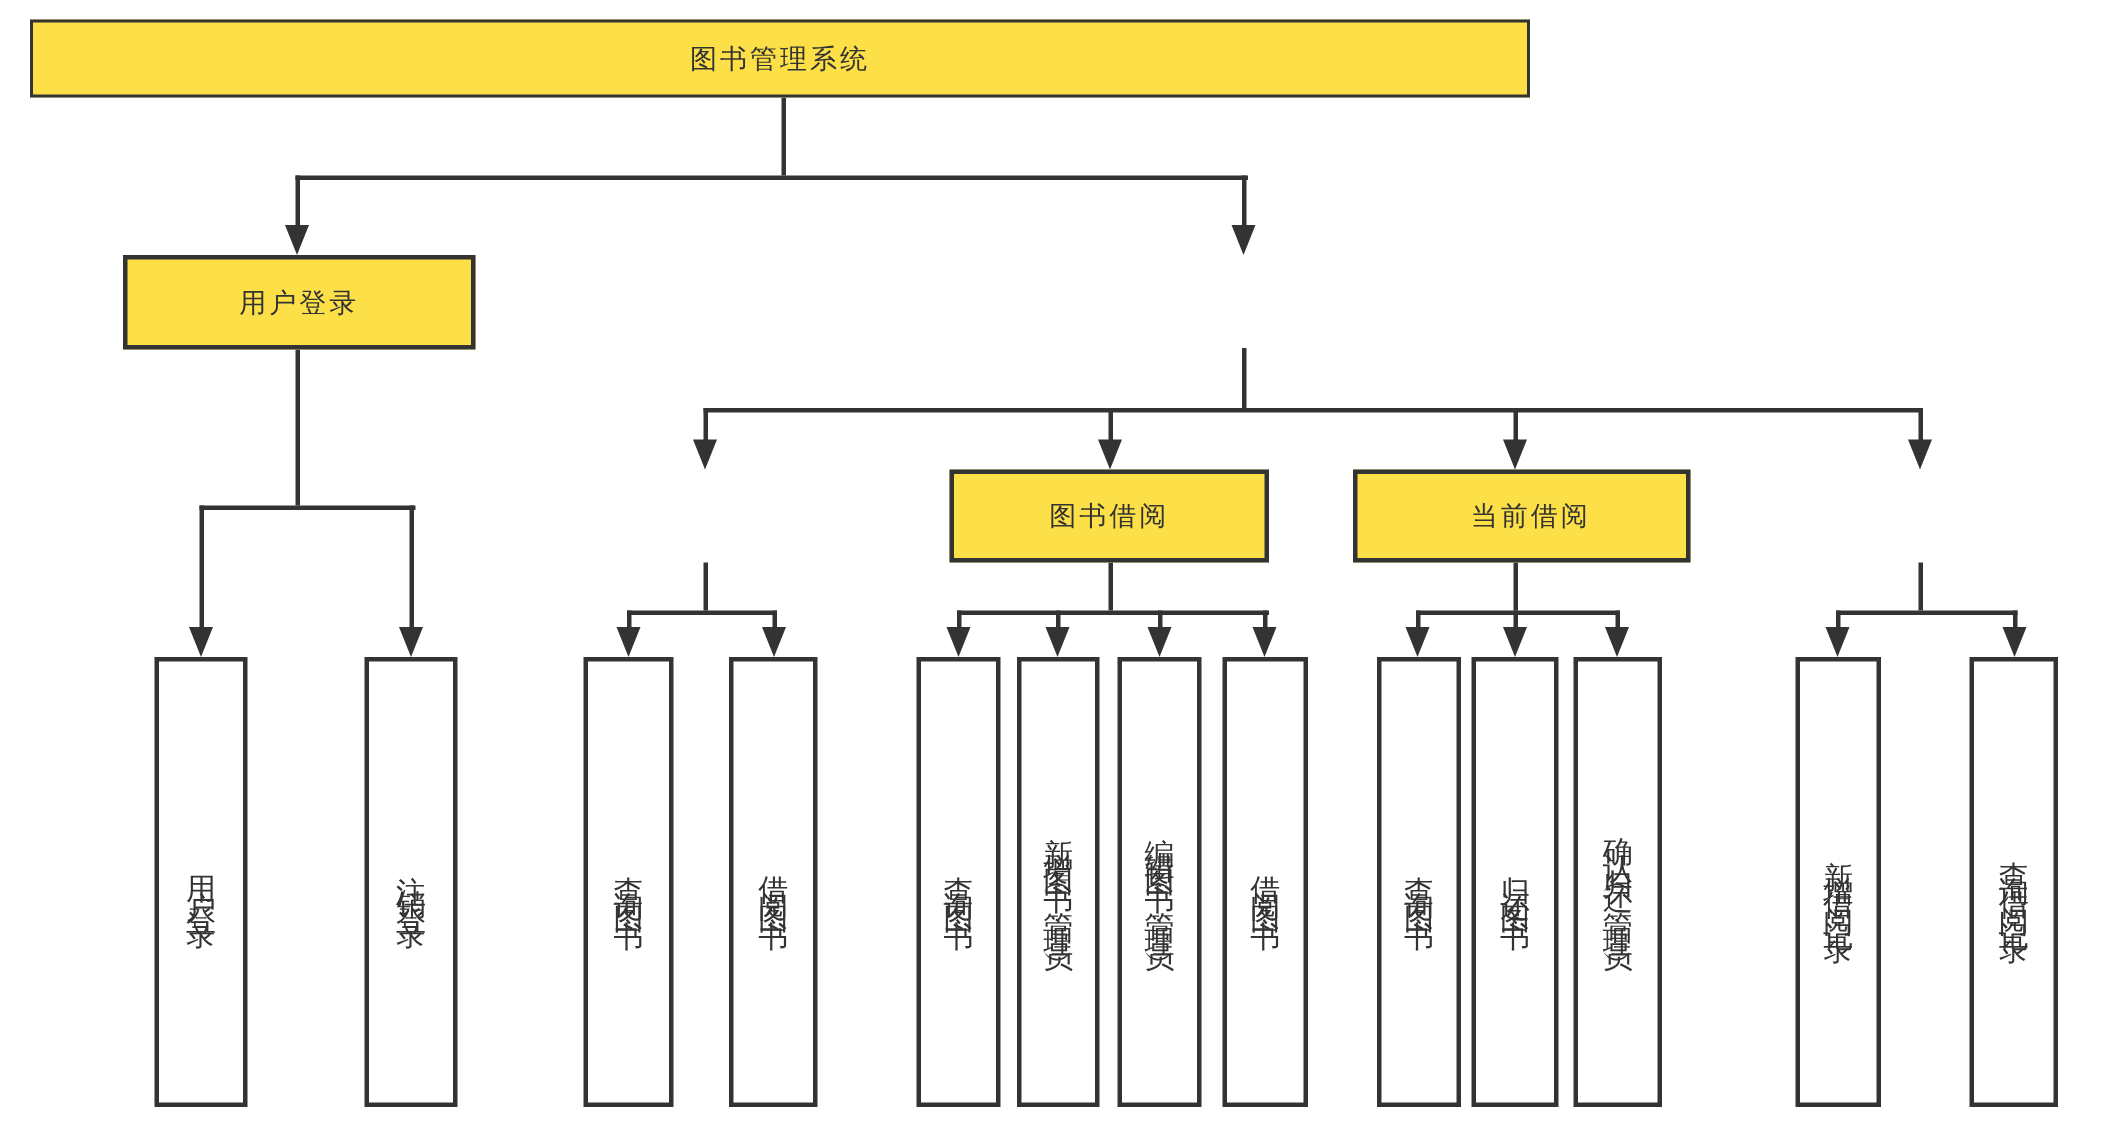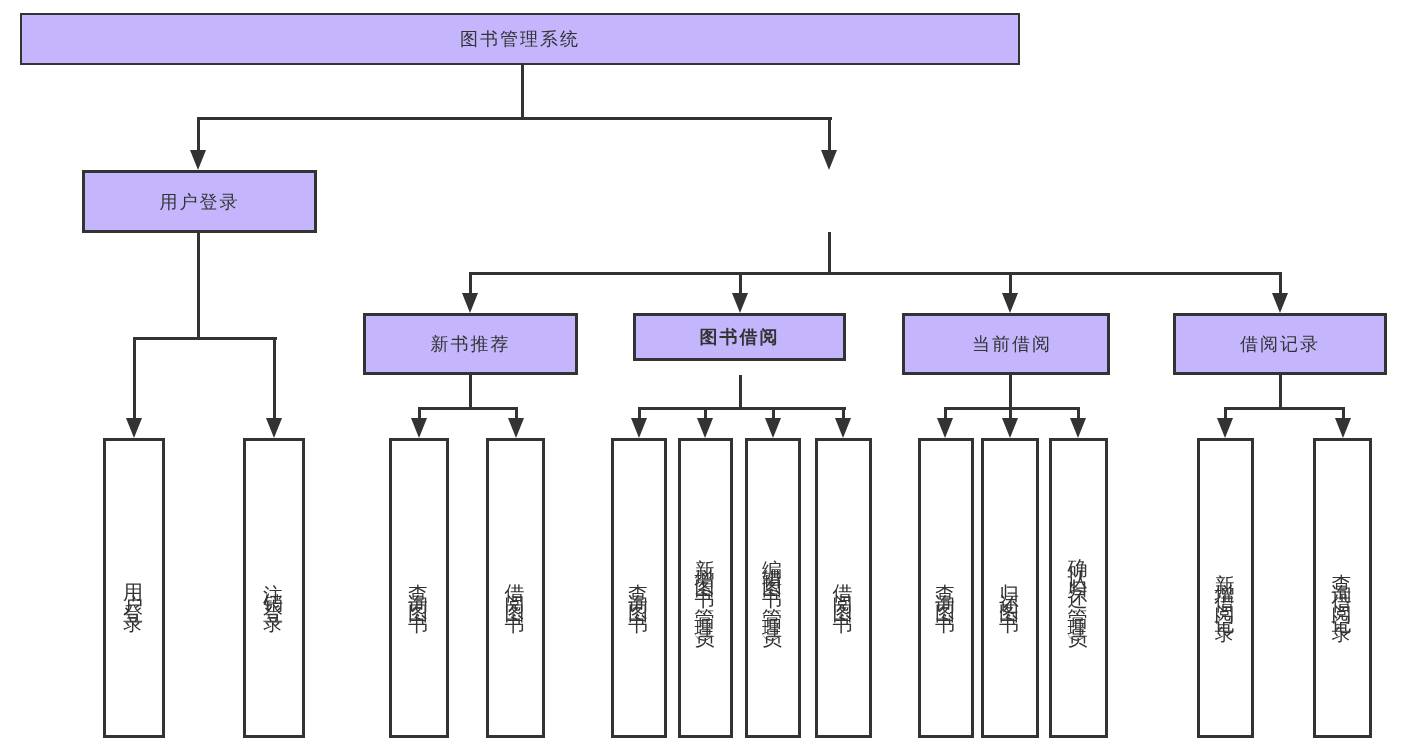--- a/index.html
+++ b/index.html
@@ -31,21 +31,21 @@
     border-left: 8px solid transparent;
     border-right: 8px solid transparent;
     border-top: 20px solid #333333;
     z-index: 1;
   }
   
   .box {
     position: absolute;
     box-sizing: border-box;
     border: 3px solid #333333;
-    background: #c4b5fd;
+    background: #fde047;
     color: #333333;
     display: flex;
     align-items: center;
     justify-content: center;
     font-size: 18px;
     letter-spacing: 2px;
     z-index: 2;
   }
   .box.root { border-width: 2px; }
   .vbox {
@@ -137,24 +137,22 @@
   <div class="hl" style="left:1224px; top:407px; width:121px;"></div>
   <div class="vl" style="left:1224px; top:407px; height:12px;"></div>
   <div class="arrow" style="left:1217px; top:418px;"></div>
   <div class="vl" style="left:1342px; top:407px; height:12px;"></div>
   <div class="arrow" style="left:1335px; top:418px;"></div>
 
   <div class="box root" style="left:20px; top:13px; width:1000px; height:52px;">图书管理系统</div>
 
   <div class="box" style="left:82px; top:170px; width:235px; height:63px;">用户登录</div>
 
-  <div class="box" style="left:363px; top:313px; width:215px; height:62px;">新书推荐</div>
-  <div class="box" style="left:633px; top:313px; width:213px; height:48px;font-weight:bold;">图书借阅</div>
-  <div class="box" style="left:902px; top:313px; width:208px; height:62px;padding-left:12px;">当前借阅</div>
-  <div class="box" style="left:1173px; top:313px; width:214px; height:62px;">借阅记录</div>
+  <div class="box" style="left:633px; top:313px; width:213px; height:62px;">图书借阅</div>
+  <div class="box" style="left:902px; top:313px; width:225px; height:62px;padding-left:12px;">当前借阅</div>
 
   <div class="vbox" style="left:103px; top:438px; width:62px; height:300px;">
     <span>用户登录</span>
   </div>
   <div class="vbox" style="left:243px; top:438px; width:62px; height:300px;">
     <span>注销登录</span>
   </div>
 
   <div class="vbox" style="left:389px; top:438px; width:60px; height:300px;">
     <span>查询图书</span>

